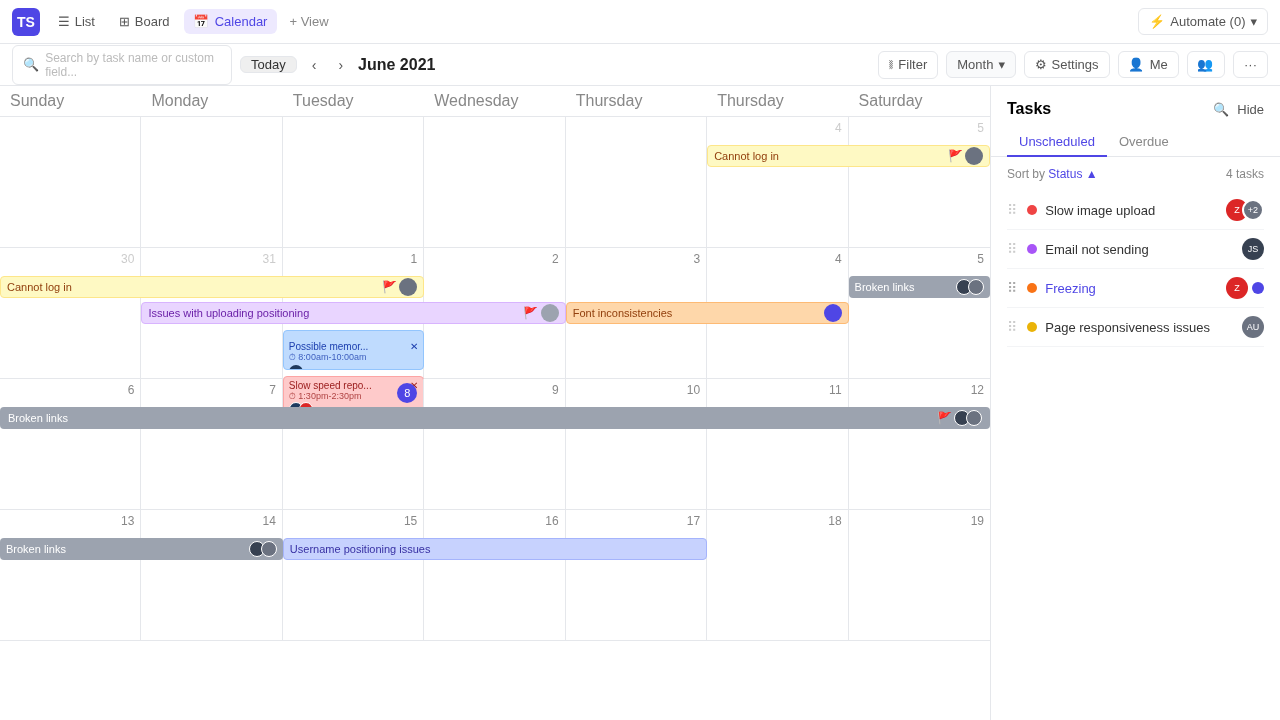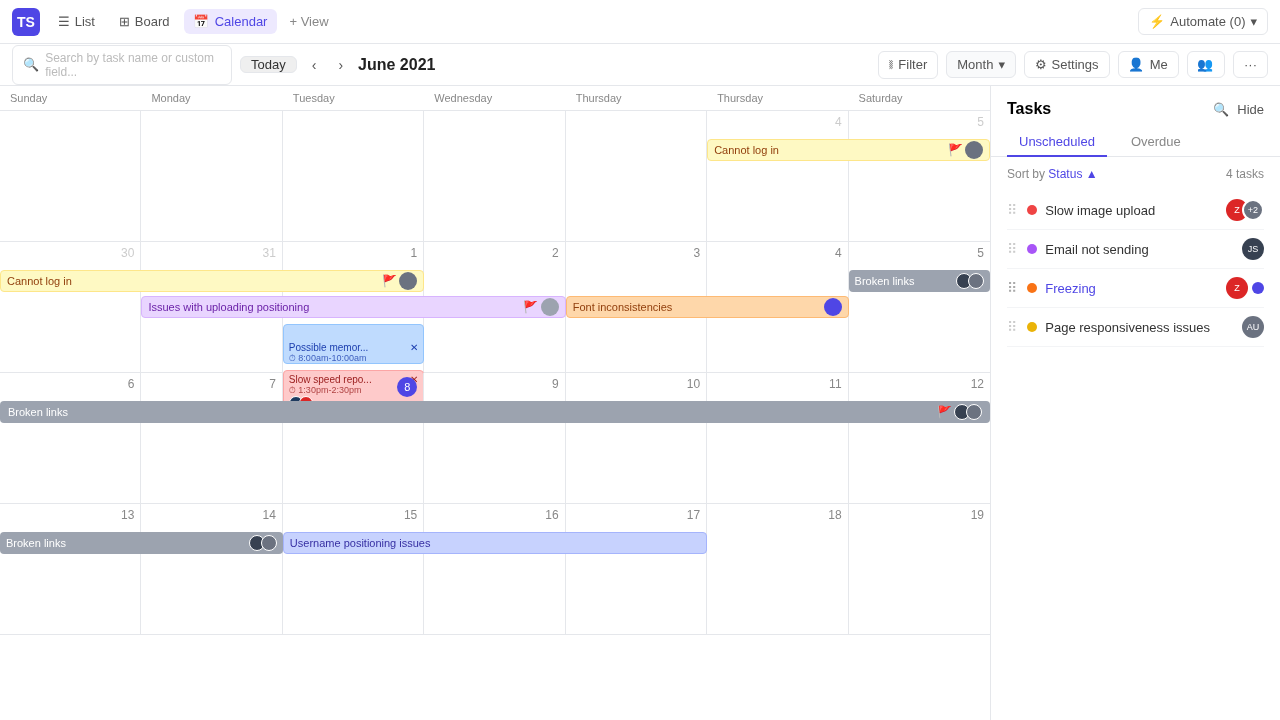--- a/index.html
+++ b/index.html
@@ -52,21 +52,21 @@
     
     .main-layout { display: flex; height: calc(720px - 86px); }
 
     
     .calendar { flex: 1; overflow: hidden; display: flex; flex-direction: column; }
     .day-headers {
       display: grid; grid-template-columns: repeat(7, 1fr);
       border-bottom: 1px solid #e5e7eb;
     }
     .day-header {
-      padding: 6px 10px; font-size: 11px; font-weight: 500; color: #888; text-align: left;
+      padding: 6px 10px; font-size: 16px; font-weight: 500; color: #888; text-align: left;
     }
     .week-row {
       display: grid; grid-template-columns: repeat(7, 1fr);
       border-bottom: 1px solid #e5e7eb; position: relative; min-height: 130px;
     }
     .day-cell {
       border-right: 1px solid #e5e7eb; padding: 4px 6px; position: relative; min-height: 130px;
     }
     .day-cell:last-child { border-right: none; }
     .day-num {
@@ -83,21 +83,21 @@
     .task-panel {
       width: 290px; border-left: 1px solid #e5e7eb; display: flex; flex-direction: column;
       background: #fff;
     }
     .task-panel-header {
       display: flex; align-items: center; justify-content: space-between;
       padding: 14px 16px 0; 
     }
     .task-panel-title { font-size: 16px; font-weight: 600; }
     .task-panel-actions { display: flex; align-items: center; gap: 8px; color: #888; }
-    .task-tabs { display: flex; gap: 12px; padding: 10px 16px 0; border-bottom: 1px solid #e5e7eb; }
+    .task-tabs { display: flex; gap: 0; padding: 10px 16px 0; border-bottom: 1px solid #e5e7eb; }
     .task-tab {
       padding: 6px 12px; font-size: 13px; cursor: pointer; color: #888;
       border-bottom: 2px solid transparent; margin-bottom: -1px;
     }
     .task-tab.active { color: #4f46e5; border-bottom-color: #4f46e5; font-weight: 500; }
     .task-sort {
       display: flex; align-items: center; gap: 4px; padding: 10px 16px;
       font-size: 12px; color: #888; justify-content: space-between;
     }
     .task-sort-link { color: #4f46e5; text-decoration: none; font-size: 12px; }
@@ -269,21 +269,21 @@
                   padding:0 6px; font-size:11px; color:#6b21a8; overflow:hidden;">
         <span>Issues with uploading positioning</span>
         <div style="display:flex;align-items:center;gap:2px;">
           <span style="font-size:12px;">🚩</span>
           <div style="width:18px;height:18px;border-radius:50%;background:#9ca3af;"></div>
         </div>
       </div>
 
       <div style="position:absolute; top:82px; left:calc(2/7*100%); width:calc(1/7*100%); height:40px;
                   background:#bfdbfe; border:1px solid #93c5fd; border-radius:4px;
-                  padding:17px 5px; font-size:10px; color:#1e40af; overflow:hidden; cursor:pointer;">
+                  padding:10px 5px; font-size:10px; color:#1e40af; overflow:hidden; cursor:pointer;">
         <div style="display:flex;align-items:center;justify-content:space-between;">
           <span style="font-weight:500;font-size:10px;">Possible memor...</span>
           <span style="font-size:10px;">✕</span>
         </div>
         <div style="font-size:9px;opacity:0.8; display:flex;align-items:center;gap:3px;">
           <span>⏱ 8:00am-10:00am</span>
         </div>
         <div style="display:flex;align-items:center;gap:2px;margin-top:2px;">
           <div style="width:14px;height:14px;border-radius:50%;background:#1e3a5f;"></div>
         </div>

